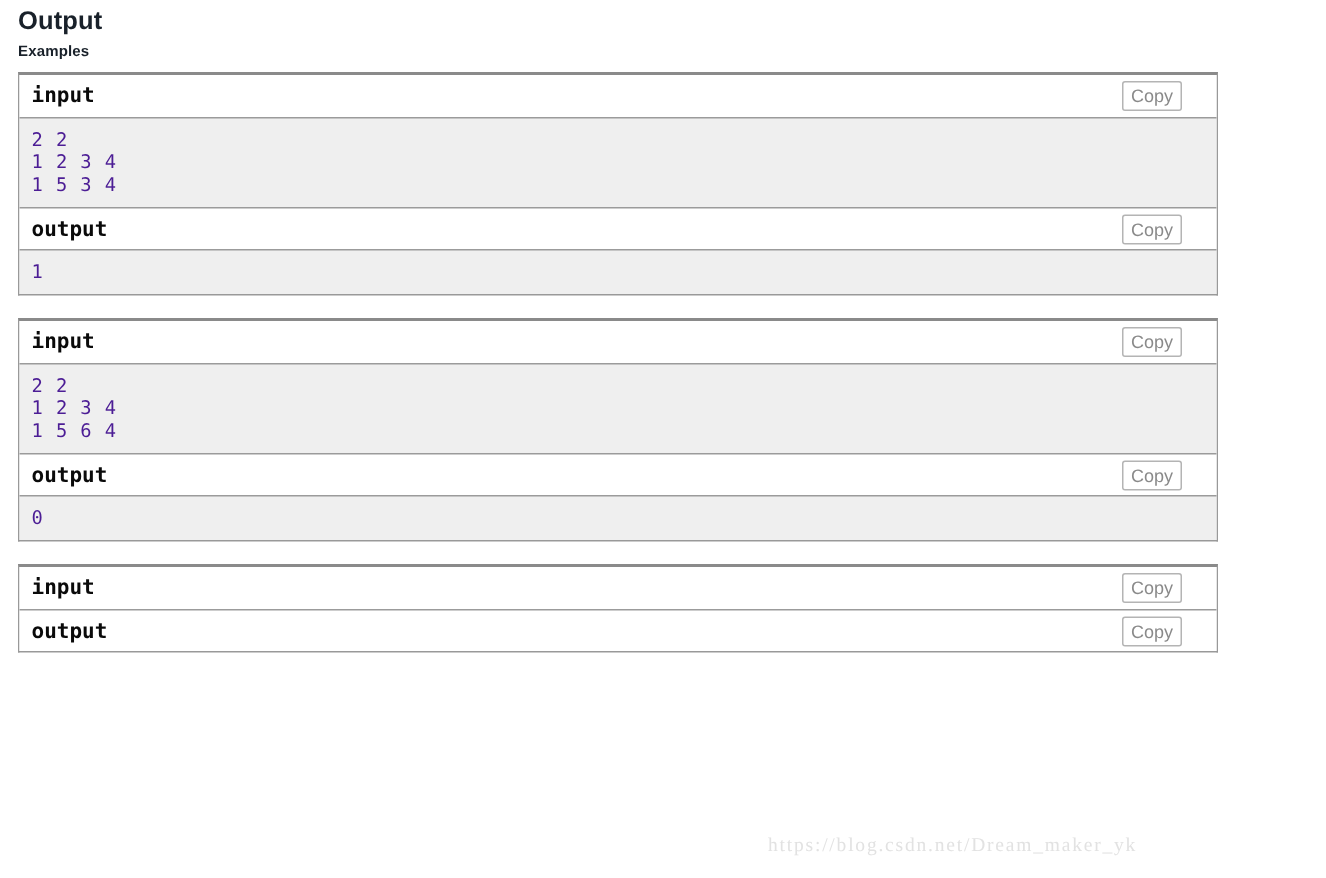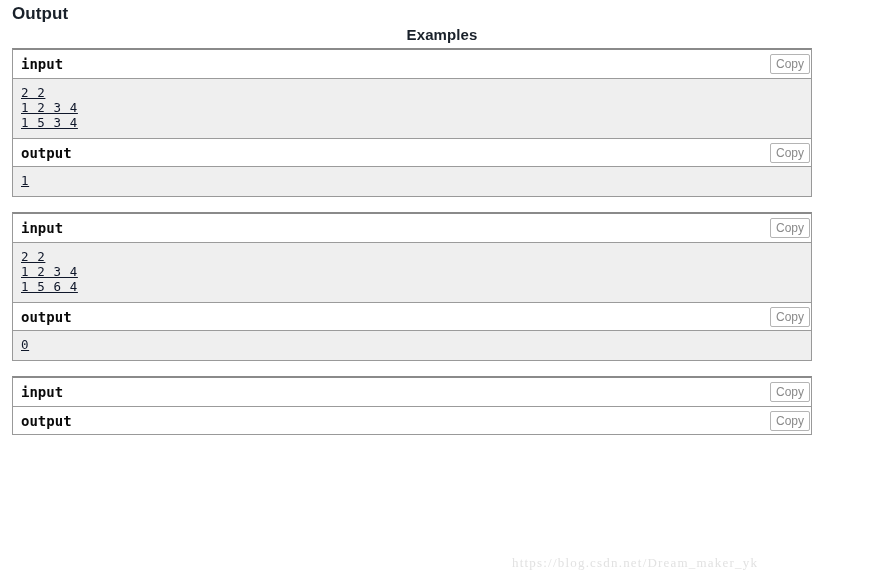--- a/index.html
+++ b/index.html
@@ -27,27 +27,26 @@
   
   .section-title {
     font-size: 17px;
     font-weight: bold;
     color: #19212a;
     line-height: 20px;
     margin: 0 0 2px 0;
     letter-spacing: 0.1px;
   }
   .examples-title {
-    font-size: 15px;
+    font-size: 10px;
     font-weight: bold;
     color: #19212a;
     line-height: 18px;
     margin: 0 0 4px 0;
     letter-spacing: 0.1px;
-    text-align: center;
   }
 
   
   .para {
     font-size: 14.5px;
     line-height: 19px;
     color: #2b2b2b;
     margin: 0 0 14px 0;
     white-space: nowrap;
   }
@@ -81,21 +80,21 @@
     font-weight: bold;
     font-size: 14px;
     color: #0a0a0a;
     letter-spacing: 0px;
     box-sizing: border-box;
   }
   .io-title.with-sep { border-top: 1px solid #9b9b9b; }
 
   .copy-btn {
     position: absolute;
-    right: 1px;
+    right: 23px;
     top: 4px;
     height: 20px;
     line-height: 18px;
     padding: 0 5px;
     border: 1px solid #b4b4b4;
     background: #ffffff;
     color: #8a8a8a;
     font-family: "Liberation Sans", sans-serif;
     font-weight: normal;
     font-size: 12px;
@@ -108,24 +107,23 @@
     background: #efefef;
     border-top: 1px solid #9b9b9b;
     padding: 6px 8px 8px 8px;
     box-sizing: border-box;
   }
   .io-data pre {
     margin: 0;
     font-family: "DejaVu Sans Mono", monospace;
     font-size: 12.5px;
     line-height: 15px;
-    color: #0f172a;
+    color: #4c1d95;
     white-space: pre;
     letter-spacing: 0.6px;
-    text-decoration: underline;
   }
   .io-data.single pre { letter-spacing: 0.6px; }
 
   
   .watermark {
     position: absolute;
     left: 512px;
     top: 552px;
     font-family: "Liberation Serif", serif;
     font-size: 13px;

